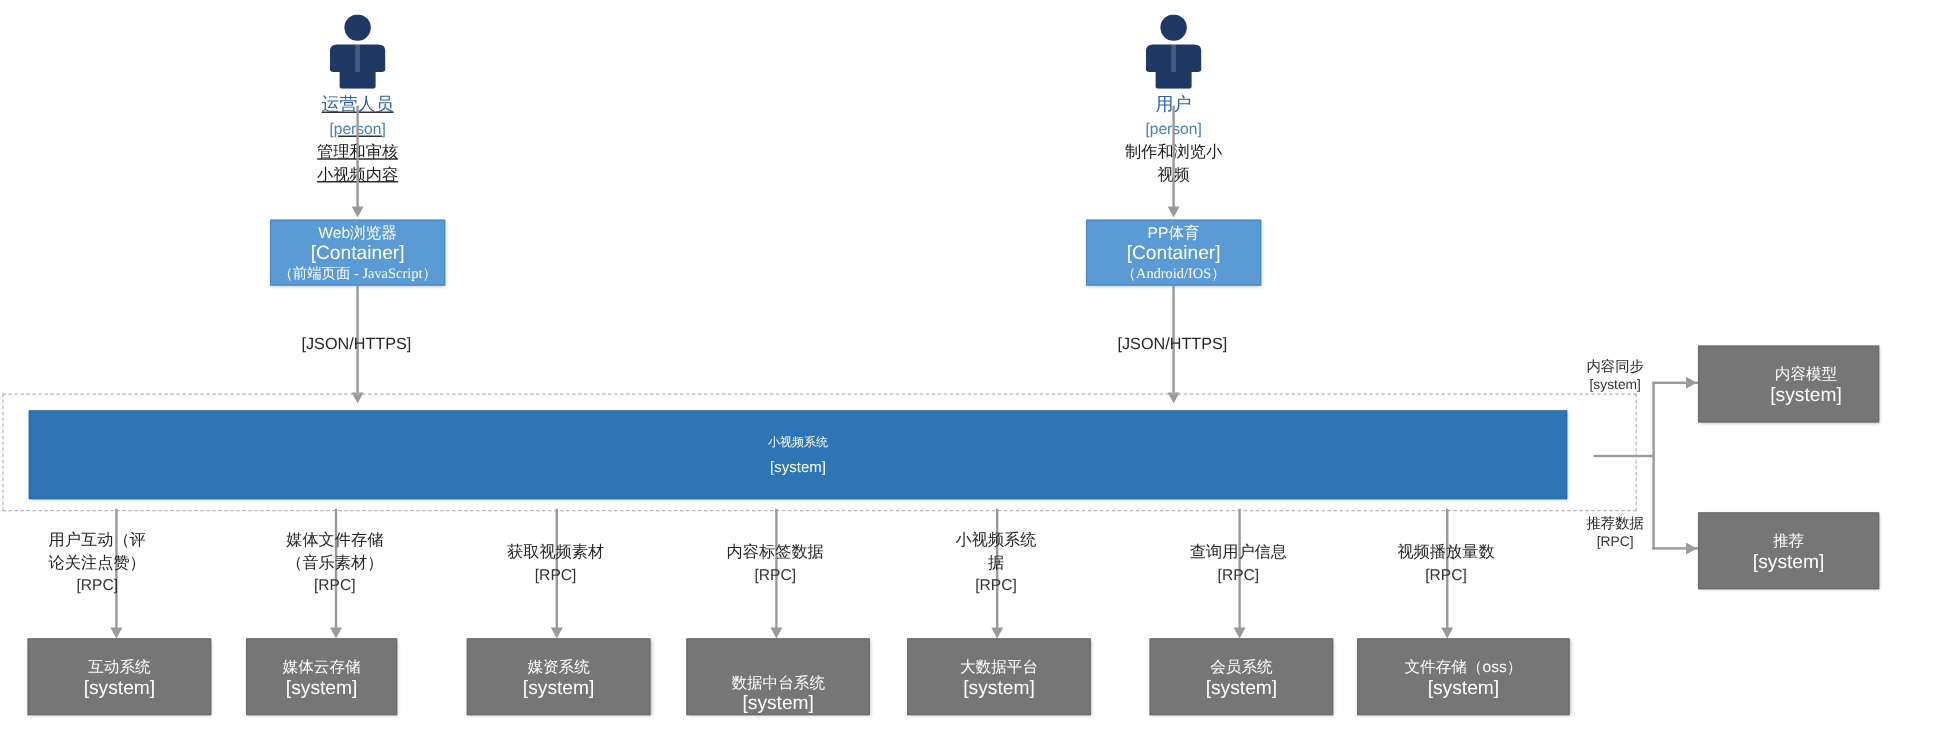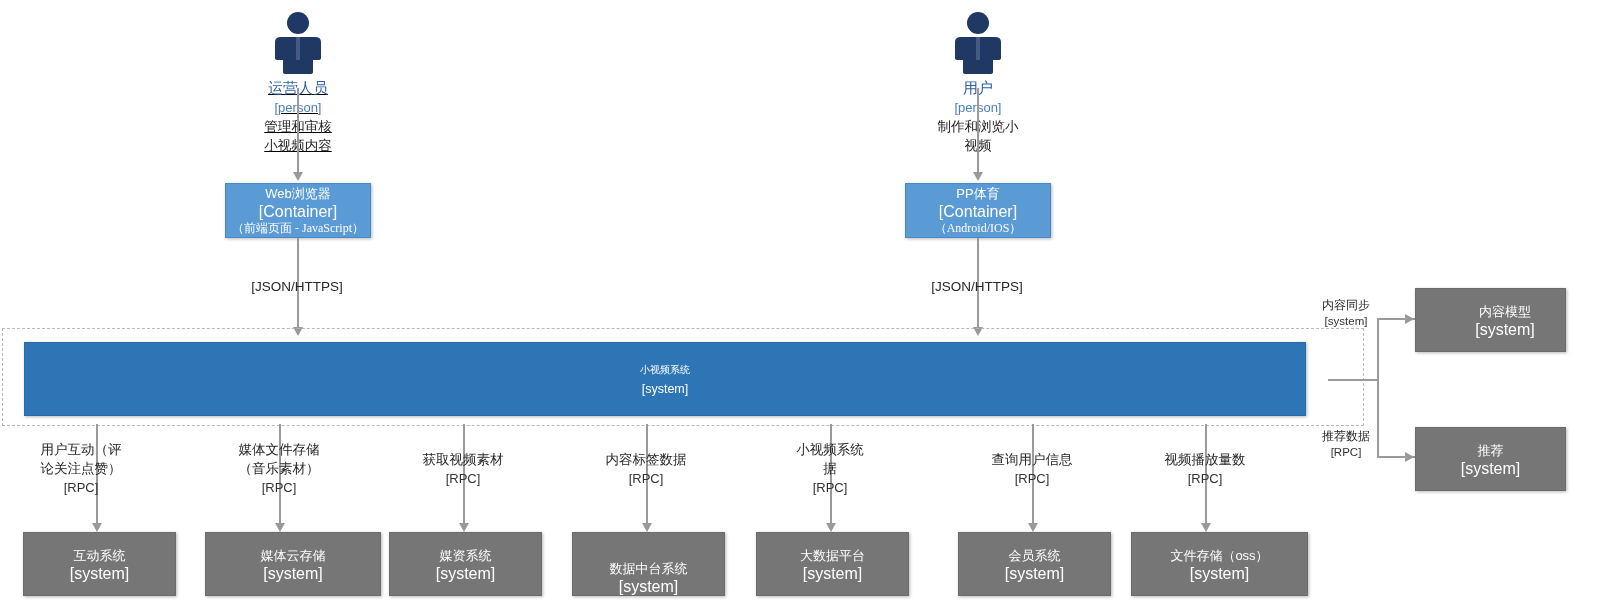--- a/index.html
+++ b/index.html
@@ -183,21 +183,21 @@
     <div class="b-type">[system]</div>
   </div>
 
   <div class="vline" style="left:279px; top:424px; height:100px;"></div>
   <div class="arrow-down" style="left:275px; top:523px;"></div>
   <div class="edge-label" style="left:198px; top:440px; width:162px;">
     <div>媒体文件存储</div>
     <div>（音乐素材）</div>
     <div class="e-tech">[RPC]</div>
   </div>
-  <div class="box box-ext" style="left:205px; top:532px; width:176px; height:64px;">
+  <div class="box box-ext" style="left:205px; top:532px; width:126px; height:64px;">
     <div class="b-title">媒体云存储</div>
     <div class="b-type">[system]</div>
   </div>
 
   <div class="vline" style="left:463px; top:424px; height:100px;"></div>
   <div class="arrow-down" style="left:459px; top:523px;"></div>
   <div class="edge-label" style="left:382px; top:450px; width:162px;">
     <div>获取视频素材</div>
     <div class="e-tech">[RPC]</div>
   </div>

